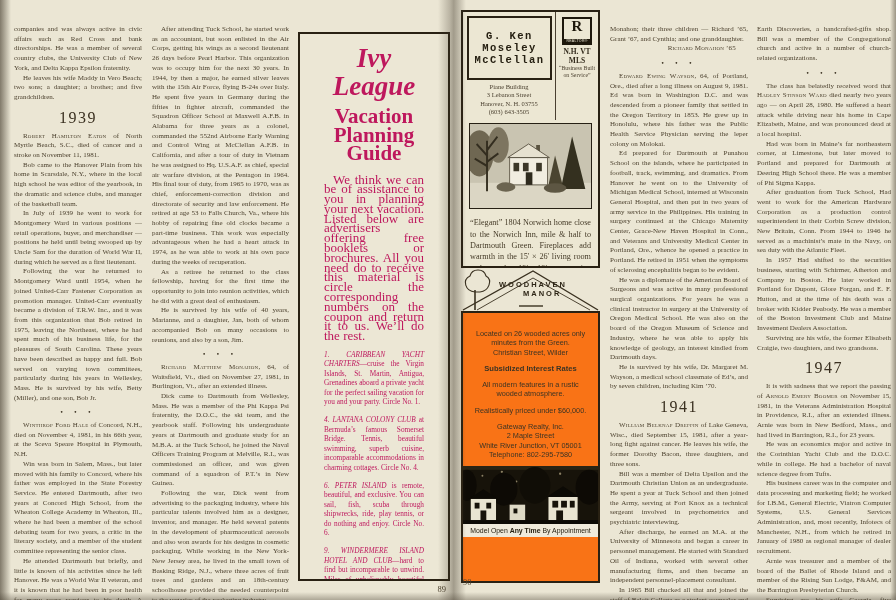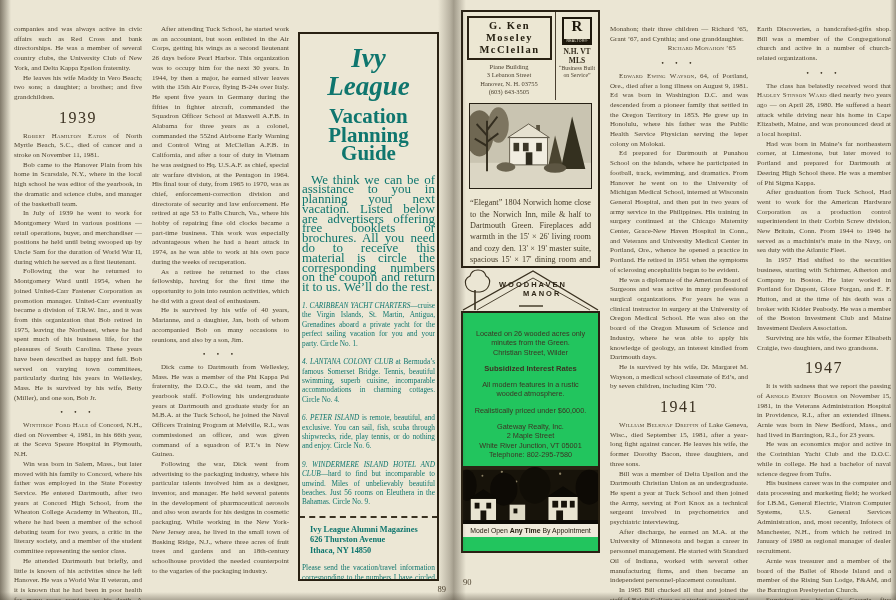--- a/index.html
+++ b/index.html
@@ -31,23 +31,23 @@
   .blk.stars{text-align:center;text-indent:0;font-size:6.5px;letter-spacing:5px;
              font-weight:bold;margin:4px 0;color:#3a3020;}
   .blk.sig{text-align:right;text-indent:0;padding-right:12px;}
   .sc{font-variant:small-caps;letter-spacing:.2px;}
 
   .pagenum{position:absolute;font-size:8.5px;color:#4a3f2c;}
   .pagenum-left{left:414px;top:584px;width:32px;text-align:right;}
   .pagenum-right{left:463px;top:577px;}
 
   
-  .ivy-ad{position:absolute;left:298px;top:32px;width:141px;height:549px;
+  .ivy-ad{position:absolute;left:298px;top:32px;width:152px;height:549px;
           border:2px solid #29twopx;border:2px solid #292113;background:#ece7d5;
-          box-sizing:border-box;padding:8px 2px 6px;overflow:hidden;color:#0f766e;}
+          box-sizing:border-box;padding:8px 24px 6px;overflow:hidden;color:#be185d;}
   .ivy-title{text-align:center;font-weight:bold;font-style:italic;font-size:27px;line-height:28px;margin-top:2px;}
   .ivy-sub{width:84px;margin:7px auto 0;text-align:center;font-weight:bold;font-size:21px;line-height:18.5px;}
   .ivy-intro{margin-top:12px;font-size:13px;line-height:9.8px;text-align:justify;text-indent:9px;}
   .ivy-item{margin-top:9px;font-size:7.3px;line-height:9.4px;text-align:justify;}
   .it-num,.it-name{font-style:italic;}
   .ivy-divider{border-top:2px dashed #3a3222;margin:9px -3px 7px;}
   .coupon{font-size:7.4px;line-height:9.3px;}
   .coupon-addr{font-weight:bold;font-size:8.3px;line-height:10.5px;padding-left:8px;}
   .coupon-instr{margin-top:7px;text-align:justify;}
   .coupon-circles{margin-top:8px;font-weight:bold;font-size:8.5px;}
@@ -57,22 +57,22 @@
   .f-label{white-space:nowrap;padding-right:2px;}
   .f-note{font-style:italic;}
   .f-line{flex:1;border-bottom:1px solid #3a3222;height:8px;}
 
   
   .mos-ad{position:absolute;left:461px;top:10px;width:139px;height:258px;box-sizing:border-box;
           border:2px solid #292113;background:#ece7d3;overflow:hidden;color:#3f3626;}
   .mos-header{display:flex;}
   .mos-left{flex:1;min-width:0;}
   .mos-right{width:42px;border-left:1px solid #4a4030;}
-  .mos-name-box{border:2px solid #292113;margin:4px 3px 2px 4px;padding:2px 0;text-align:center;
-     font-family:Liberation Serif, serif;font-weight:bold;font-size:10.5px;
+  .mos-name-box{border:2px solid #292113;margin:4px 3px 2px 4px;padding:12px 0;text-align:center;
+     font-family:Liberation Mono, monospace;font-weight:bold;font-size:10.5px;
      line-height:12px;letter-spacing:1.5px;color:#262012;}
   .mos-addr{text-align:center;font-size:6.5px;line-height:8.3px;margin:3px 0 4px;color:#4d4332;}
   .realtor-logo{width:26px;height:24px;border:2px solid #1e180c;margin:5px auto 3px;background:#ece7d3;
      position:relative;text-align:center;}
   .realtor-r{font-size:15px;font-weight:bold;line-height:15px;color:#1e180c;font-family:"Liberation Serif",serif;}
   .realtor-label{position:absolute;left:0;right:0;bottom:0;background:#1e180c;color:#ece7d3;
      font-size:3.5px;line-height:4.5px;font-family:"Liberation Sans",sans-serif;letter-spacing:.3px;}
   .mos-mls{text-align:center;}
   .mls-big{font-size:7.5px;line-height:8.5px;font-weight:bold;color:#332b1c;}
   .mls-small{font-size:5.8px;line-height:7px;color:#4d4332;}
@@ -81,21 +81,21 @@
   .mos-body{padding:5px 7px;font-size:8.2px;line-height:11.4px;text-align:justify;color:#453b28;}
 
   
   .wood-ad{position:absolute;left:461px;top:265px;width:139px;color:#3d3424;
      font-family:"Liberation Sans","DejaVu Sans",sans-serif;}
   .wood-top{position:relative;height:46px;}
   .wood-top svg{display:block;width:100%;height:100%;}
   .wood-logo{position:absolute;left:38px;top:15px;font-weight:bold;font-size:7.5px;
      letter-spacing:2px;color:#2e2617;line-height:9px;}
   .wood-logo .wl2{margin-left:24px;}
-  .wood-box{border:2px solid #292113;background:#22c55e;box-sizing:border-box;height:242px;
+  .wood-box{border:2px solid #292113;background:#f97316;box-sizing:border-box;height:272px;
      overflow:hidden;text-align:center;font-size:7.3px;line-height:9.3px;}
   .wood-pad{padding:16px 8px 0;}
   .wood-line.sp{margin-top:7px;}
   .wood-bold{font-weight:bold;margin:7px 0;font-size:7.6px;}
   .wood-realty{margin-top:7px;}
   .wood-illus{display:block;width:100%;height:58px;margin-top:7px;}
   .wood-caption{background:#efeadb;font-size:6.9px;line-height:13px;text-align:center;color:#262012;}
 
   [data-interactable]{cursor:default;}
 </style>
@@ -115,20 +115,21 @@
       <div class="blk stars" data-interactable="false">• • •</div>
       <div class="blk p" data-interactable="false"><span class="sc" data-interactable="false">Winthrop Ford Hale</span> of Concord, N.H., died on November 4, 1981, in his 66th year, at the Sceva Speare Hospital in Plymouth, N.H.</div>
       <div class="blk p" data-interactable="false">Win was born in Salem, Mass., but later moved with his family to Concord, where his father was employed in the State Forestry Service. He entered Dartmouth, after two years at Concord High School, from the Wheaton College Academy in Wheaton, Ill., where he had been a member of the school debating team for two years, a critic in the literary society, and a member of the student committee representing the senior class.</div>
       <div class="blk p" data-interactable="false">He attended Dartmouth but briefly, and little is known of his activities since he left Hanover. He was a World War II veteran, and it is known that he had been in poor health for many years previous to his death. A lifetime bachelor, he lived with his brother, Lawrence C. Hale, who survives him. His father, Warren F. Hale, also a Dartmouth alumnus.</div>
     </div>
   <div class="col col-l2" data-interactable="false">
       <div class="blk p" data-interactable="false">After attending Tuck School, he started work as an accountant, but soon enlisted in the Air Corps, getting his wings as a second lieutenant 26 days before Pearl Harbor. This organization was to occupy him for the next 30 years. In 1944, by then a major, he earned silver leaves with the 15th Air Force, flying B-24s over Italy. He spent five years in Germany during the fifties in fighter aircraft, commanded the Squadron Officer School at Maxwell A.F.B. in Alabama for three years as a colonel, commanded the 552nd Airborne Early Warning and Control Wing at McClellan A.F.B. in California, and after a tour of duty in Vietnam he was assigned to Hq. U.S.A.F. as chief, special air warfare division, at the Pentagon in 1964. His final tour of duty, from 1965 to 1970, was as chief, enforcement-correction division and directorate of security and law enforcement. He retired at age 53 to Falls Church, Va., where his hobby of repairing fine old clocks became a part-time business. This work was especially advantageous when he had a heart attack in 1974, as he was able to work at his own pace during the weeks of recuperation.</div>
       <div class="blk p" data-interactable="false">As a retiree he returned to the class fellowship, having for the first time the opportunity to join into reunion activities, which he did with a great deal of enthusiasm.</div>
       <div class="blk p" data-interactable="false">He is survived by his wife of 40 years, Marianne, and a daughter, Jan, both of whom accompanied Bob on many occasions to reunions, and also by a son, Jim.</div>
       <div class="blk stars" data-interactable="false">• • •</div>
+      <div class="blk p" data-interactable="false"><span class="sc" data-interactable="false">Richard Matthew Monahon</span>, 64, of Waitsfield, Vt., died on November 27, 1981, in Burlington, Vt., after an extended illness.</div>
       <div class="blk p" data-interactable="false">Dick came to Dartmouth from Wellesley, Mass. He was a member of the Phi Kappa Psi fraternity, the D.O.C., the ski team, and the yearbook staff. Following his undergraduate years at Dartmouth and graduate study for an M.B.A. at the Tuck School, he joined the Naval Officers Training Program at Melville, R.I., was commissioned an officer, and was given command of a squadron of P.T.’s in New Guinea.</div>
       <div class="blk p" data-interactable="false">Following the war, Dick went from advertising to the packaging industry, where his particular talents involved him as a designer, inventor, and manager. He held several patents in the development of pharmaceutical aerosols and also won awards for his designs in cosmetic packaging. While working in the New York-New Jersey area, he lived in the small town of Basking Ridge, N.J., where three acres of fruit trees and gardens and an 18th-century schoolhouse provided the needed counterpoint to the vagaries of the packaging industry.</div>
     </div>
 
   <div class="ivy-ad" data-interactable="false">
     <div class="ivy-title" data-interactable="false">
       <div data-interactable="false">Ivy</div>
       <div data-interactable="false">League</div>
     </div>
     <div class="ivy-sub" data-interactable="false">Vacation Planning Guide</div>

